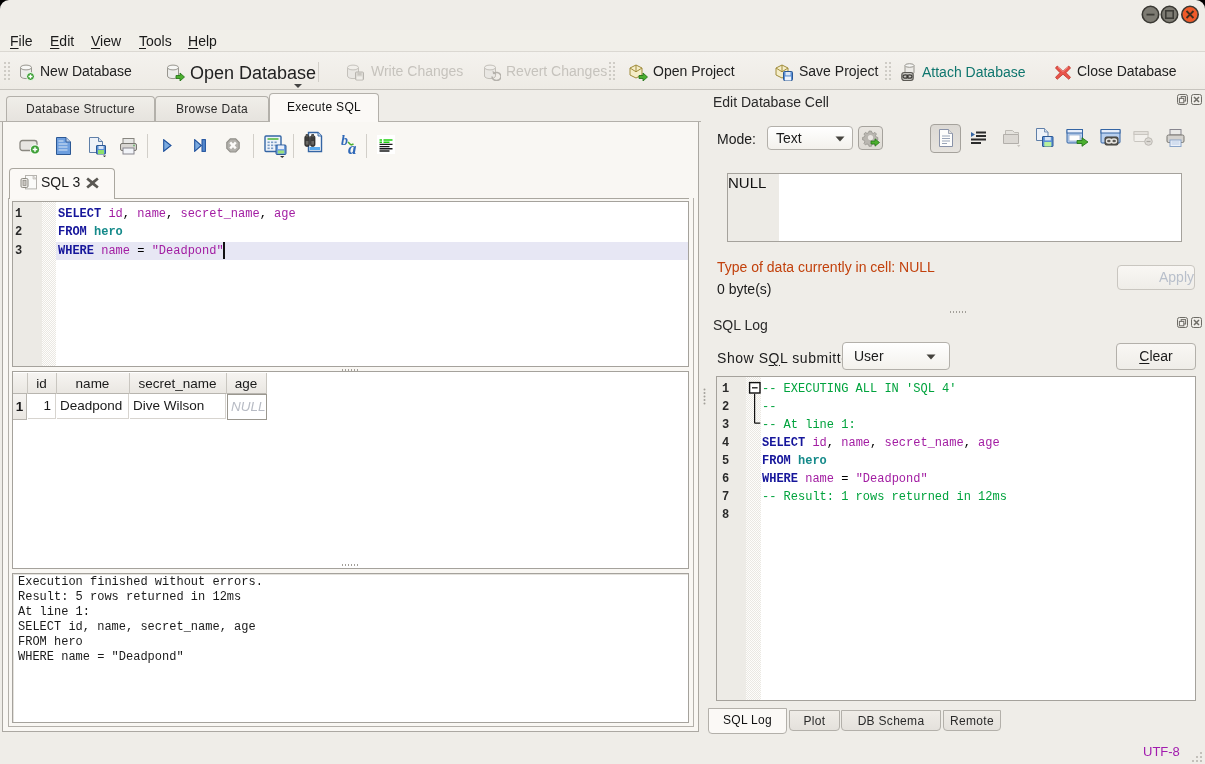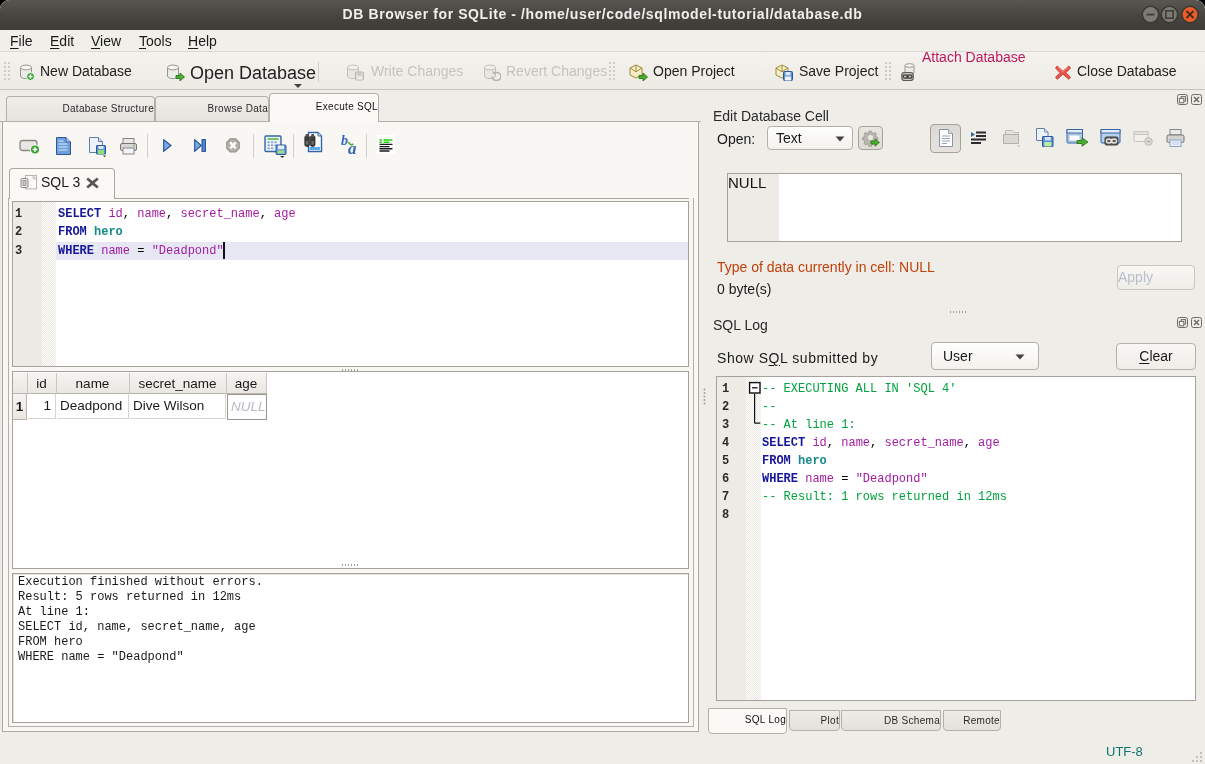--- a/index.html
+++ b/index.html
@@ -4,29 +4,26 @@
 *{margin:0;padding:0;box-sizing:border-box}
 html,body{width:1205px;height:764px;background:#000;font-family:"Liberation Sans",sans-serif;overflow:hidden}
 #win{position:absolute;left:0;top:0;width:1205px;height:764px;background:#efede8;border-radius:9px 9px 0 0;overflow:hidden}
 .a{position:absolute}
 .mono{font-family:"Liberation Mono",monospace;font-size:12px;white-space:pre}
 .kw{color:#16169b;font-weight:bold}
 .id{color:#a21ca2}
 .tbl{color:#158a8a;font-weight:bold}
 .cm{color:#00a33d}
 .dots-h{width:18px;height:2px;background-image:radial-gradient(circle,#a29f99 1px,transparent 1.1px);background-size:3px 2px}
-.tabtxt{font-size:10px;color:#2a2a2a;text-align:right;letter-spacing:0.3px}
+.tabtxt{font-size:12px;color:#2a2a2a;text-align:center;letter-spacing:0.3px}
 u{text-decoration:underline;text-underline-offset:2px}
 </style></head>
 <body>
 <div id="win">
 
-<div class="a" style="left:0;top:0;width:1205px;height:30px;background:linear-gradient(#58564f,#45443f 55%,#3c3b37);border-radius:9px 9px 0 0">
-<div style="text-align:center;font-size:14px;font-weight:bold;color:#f0efed;line-height:29px;letter-spacing:0.6px">DB Browser for SQLite - /home/user/code/sqlmodel-tutorial/database.db</div>
-</div>
 <svg class="a" style="left:1141px;top:5px" width="60" height="19" viewBox="0 0 60 19">
 <circle cx="9.5" cy="9.5" r="8.2" fill="#7d7b73" stroke="#393833" stroke-width="1.6"></circle>
 <rect x="5.5" y="8.7" width="8" height="1.8" fill="#3d3c37"></rect>
 <circle cx="28.5" cy="9.5" r="8.2" fill="#7d7b73" stroke="#393833" stroke-width="1.6"></circle>
 <rect x="24.8" y="5.8" width="7.4" height="7.4" fill="none" stroke="#3d3c37" stroke-width="1.6"></rect>
 <circle cx="49" cy="9.5" r="8.2" fill="#ef5a29" stroke="#393833" stroke-width="1.6"></circle>
 <path d="M45.5 6l7 7M52.5 6l-7 7" stroke="#412e1e" stroke-width="1.8"></path>
 </svg>
 
 <div class="a" style="left:0;top:30px;width:1205px;height:22px;background:#f1efe9;border-bottom:1px solid #dbd8d2"></div>
@@ -137,21 +134,21 @@
       </svg>
 
 <svg class="a" style="left:901px;top:63px" width="15" height="19" viewBox="0 0 15 19">
 <path d="M4 2.5v7c0 1 2 1.8 4.5 1.8s4.5-.8 4.5-1.8v-7" fill="#eceae6" stroke="#98968f"></path>
 <ellipse cx="8.5" cy="2.5" rx="4.5" ry="1.8" fill="#f7f7f5" stroke="#98968f"></ellipse>
 <rect x="0.8" y="9.5" width="11.4" height="8" rx="2.4" fill="#c7c5c0" stroke="#5c5a55" stroke-width="1.2"></rect>
 <ellipse cx="4.4" cy="13.5" rx="2.4" ry="1.7" fill="none" stroke="#3c3b37" stroke-width="1.2"></ellipse>
 <ellipse cx="8.6" cy="13.5" rx="2.4" ry="1.7" fill="none" stroke="#3c3b37" stroke-width="1.2"></ellipse>
 <path d="M5.5 13.5h2" stroke="#3c3b37" stroke-width="1.2"></path>
 </svg>
-<div class="a" style="left:922px;top:49px;font-size:14px;color:#be185d">Attach Database</div>
+<div class="a" style="left:922px;top:64px;font-size:14px;color:#0f766e">Attach Database</div>
 
 <svg class="a" style="left:1055px;top:65px" width="16" height="16" viewBox="0 0 16 16">
 <path d="M2.2 1L8 6.2 13.8 1l1.7 2L11 7.7l4.5 4.6-1.7 2L8 9.2l-5.8 5.1-1.7-2L5 7.7 0.5 3z" fill="#e8544a" stroke="#c03328" stroke-width="0.8" stroke-linejoin="round"></path>
 <path d="M3 2.2L8 6.6 13 2.2" fill="none" stroke="#f3958f" stroke-width="0.8"></path>
 </svg>
 <div class="a" style="left:1077px;top:63px;font-size:14px;color:#222">Close Database</div>
 </div>
 
 <div id="maintabs">
 
@@ -315,32 +312,32 @@
           <circle cx="1.5" cy="5" r="1"></circle>
           <circle cx="1.5" cy="8.5" r="1"></circle>
           <circle cx="1.5" cy="12" r="1"></circle>
           <circle cx="1.5" cy="15.5" r="1"></circle>
         </g>
       </svg>
 </div>
 
 <div id="rightdock">
 
-<div class="a" style="left:713px;top:108px;font-size:14px;color:#2a2a2a">Edit Database Cell</div>
+<div class="a" style="left:713px;top:94px;font-size:14px;color:#2a2a2a">Edit Database Cell</div>
 <svg class="a" style="left:1177px;top:94px" width="11" height="11" viewBox="0 0 11 11">
         <rect x="0.5" y="0.5" width="10" height="10" rx="2" fill="none" stroke="#6e6c66"></rect>
         <rect x="4.2" y="2.6" width="4.4" height="4.4" fill="none" stroke="#6e6c66"></rect>
         <rect x="2.4" y="4.4" width="4.4" height="4.4" fill="#f4f2ee" stroke="#6e6c66"></rect>
       </svg>
 <svg class="a" style="left:1191px;top:94px" width="11" height="11" viewBox="0 0 11 11">
         <rect x="0.5" y="0.5" width="10" height="10" rx="2" fill="none" stroke="#6e6c66"></rect>
         <path d="M3 3l5 5M8 3l-5 5" stroke="#6e6c66" stroke-width="1.5"></path>
       </svg>
 
-<div class="a" style="left:717px;top:131px;font-size:14px;color:#1a1a1a">Open:</div>
+<div class="a" style="left:717px;top:131px;font-size:14px;color:#1a1a1a">Mode:</div>
 <div class="a" style="left:767px;top:126px;width:86px;height:24px;background:linear-gradient(#fff,#f3f1ec);border:1px solid #b3b0aa;border-radius:4px">
         <div style="font-size:14px;color:#1a1a1a;line-height:22px;padding-left:8px">Text</div>
         <svg class="a" style="right:7px;top:9px" width="10" height="6">
           <path d="M0.5 0.5l4.5 5 4.5-5z" fill="#44423d"></path>
         </svg>
       </div>
 <div class="a" style="left:858px;top:126px;width:25px;height:24px;background:linear-gradient(#e9e6e1,#dedbd5);border:1px solid #a5a29c;border-radius:4px"></div>
 <svg class="a" style="left:862px;top:129px" width="19" height="19" viewBox="0 0 19 19">
 <path d="M7.5 1.5h3l0.5 2 2 0.8 1.7-1.2 2 2-1.2 1.7 0.8 2 2 0.5v3l-2 0.5-0.8 2 1.2 1.7-2 2-1.7-1.2-2 0.8-0.5 2h-3l-0.5-2-2-0.8-1.7 1.2-2-2 1.2-1.7-0.8-2-2-0.5v-3l2-0.5 0.8-2-1.2-1.7 2-2 1.7 1.2 2-0.8z" fill="#b9b6b0" stroke="#8e8c85" stroke-width="0.8" transform="scale(0.82) translate(1,1)"></path>
 <circle cx="8.5" cy="8.5" r="2.6" fill="#e9e6e1"></circle>
@@ -394,36 +391,36 @@
 <rect x="2" y="7" width="17" height="7.5" rx="1.5" fill="#d4d2ce" stroke="#787670"></rect>
 <rect x="5" y="12" width="11" height="6.5" fill="#eef2fa" stroke="#8aa4c8"></rect>
 <path d="M6.5 14h8M6.5 16h8" stroke="#b9cbe4" stroke-width="1"></path>
 </svg>
 
 <div class="a" style="left:727px;top:173px;width:455px;height:69px;background:#fff;border:1px solid #a5a29c"></div>
 <div class="a" style="left:728px;top:174px;width:51px;height:67px;background:#edebe6"></div>
 <div class="a" style="left:728px;top:174px;font-size:15px;color:#111">NULL</div>
 <div class="a" style="left:717px;top:259px;font-size:14px;color:#c2410c">Type of data currently in cell: NULL</div>
 <div class="a" style="left:717px;top:281px;font-size:14px;color:#1a1a1a">0 byte(s)</div>
-<div class="a" style="left:1117px;top:265px;width:78px;height:25px;background:linear-gradient(#f9f7f4,#efede8);border:1px solid #c9c6c0;border-radius:4px;font-size:14px;color:#b8bfcb;text-align:left;line-height:23px">Apply</div>
+<div class="a" style="left:1117px;top:265px;width:78px;height:25px;background:linear-gradient(#f9f7f4,#efede8);border:1px solid #c9c6c0;border-radius:4px;font-size:14px;color:#b8bfcb;text-align:right;line-height:23px">Apply</div>
 
 <div class="dots-h a" style="left:949px;top:311px"></div>
 
 <div class="a" style="left:713px;top:317px;font-size:14px;color:#2a2a2a">SQL Log</div>
 <svg class="a" style="left:1177px;top:317px" width="11" height="11" viewBox="0 0 11 11">
         <rect x="0.5" y="0.5" width="10" height="10" rx="2" fill="none" stroke="#6e6c66"></rect>
         <rect x="4.2" y="2.6" width="4.4" height="4.4" fill="none" stroke="#6e6c66"></rect>
         <rect x="2.4" y="4.4" width="4.4" height="4.4" fill="#f4f2ee" stroke="#6e6c66"></rect>
       </svg>
 <svg class="a" style="left:1191px;top:317px" width="11" height="11" viewBox="0 0 11 11">
         <rect x="0.5" y="0.5" width="10" height="10" rx="2" fill="none" stroke="#6e6c66"></rect>
         <path d="M3 3l5 5M8 3l-5 5" stroke="#6e6c66" stroke-width="1.5"></path>
       </svg>
 <div class="a" style="left:717px;top:350px;font-size:14px;color:#1a1a1a;letter-spacing:0.55px">Show S<u>Q</u>L submitted by</div>
-<div class="a" style="left:931px;top:342px;width:108px;height:28px;background:linear-gradient(#fff,#f3f1ec);border:1px solid #b3b0aa;border-radius:4px">
+<div class="a" style="left:842px;top:342px;width:108px;height:28px;background:linear-gradient(#fff,#f3f1ec);border:1px solid #b3b0aa;border-radius:4px">
         <div style="font-size:14px;color:#1a1a1a;line-height:26px;padding-left:11px">User</div>
         <svg class="a" style="right:13px;top:11px" width="10" height="6">
           <path d="M0.5 0.5l4.5 5 4.5-5z" fill="#44423d"></path>
         </svg>
       </div>
 <div class="a" style="left:1116px;top:343px;width:80px;height:27px;background:linear-gradient(#f9f7f4,#efede8);border:1px solid #b3b0aa;border-radius:4px;font-size:14px;color:#1a1a1a;text-align:center;line-height:25px"><u>C</u>lear</div>
 
 <div class="a" style="left:716px;top:376px;width:480px;height:325px;background:#fff;border:1px solid #a5a29c"></div>
 <div class="a" style="left:717px;top:377px;width:29px;height:323px;background:#edebe6"></div>
 <div class="a" style="left:746px;top:377px;width:15px;height:323px;background:repeating-conic-gradient(#eae8e3 0% 25%,#fefdfb 0% 50%);background-size:2px 2px"></div>
@@ -455,21 +452,21 @@
         <div class="tabtxt" style="line-height:20px">DB Schema</div>
       </div>
 <div class="a" style="left:943px;top:710px;width:58px;height:21px;background:linear-gradient(#efece7,#e4e1dc);border:1px solid #b3b0aa;border-radius:0 0 4px 4px">
         <div class="tabtxt" style="line-height:20px">Remote</div>
       </div>
 <div class="a" style="left:708px;top:708px;width:79px;height:26px;background:#fbf9f6;border:1px solid #b3b0aa;border-radius:0 0 4px 4px;z-index:2">
         <div class="tabtxt" style="line-height:22px;color:#111">SQL Log</div>
       </div>
 </div>
 
-<div class="a" style="left:1106px;top:744px;font-size:13px;color:#0f766e">UTF-8</div>
+<div class="a" style="left:1143px;top:744px;font-size:13px;color:#a21caf">UTF-8</div>
 <svg class="a" style="left:1190px;top:750px" width="13" height="13">
       <g fill="#b4b1ab">
         <circle cx="11" cy="3" r="1"></circle>
         <circle cx="7" cy="7" r="1"></circle>
         <circle cx="11" cy="7" r="1"></circle>
         <circle cx="3" cy="11" r="1"></circle>
         <circle cx="7" cy="11" r="1"></circle>
         <circle cx="11" cy="11" r="1"></circle>
       </g>
     </svg>

